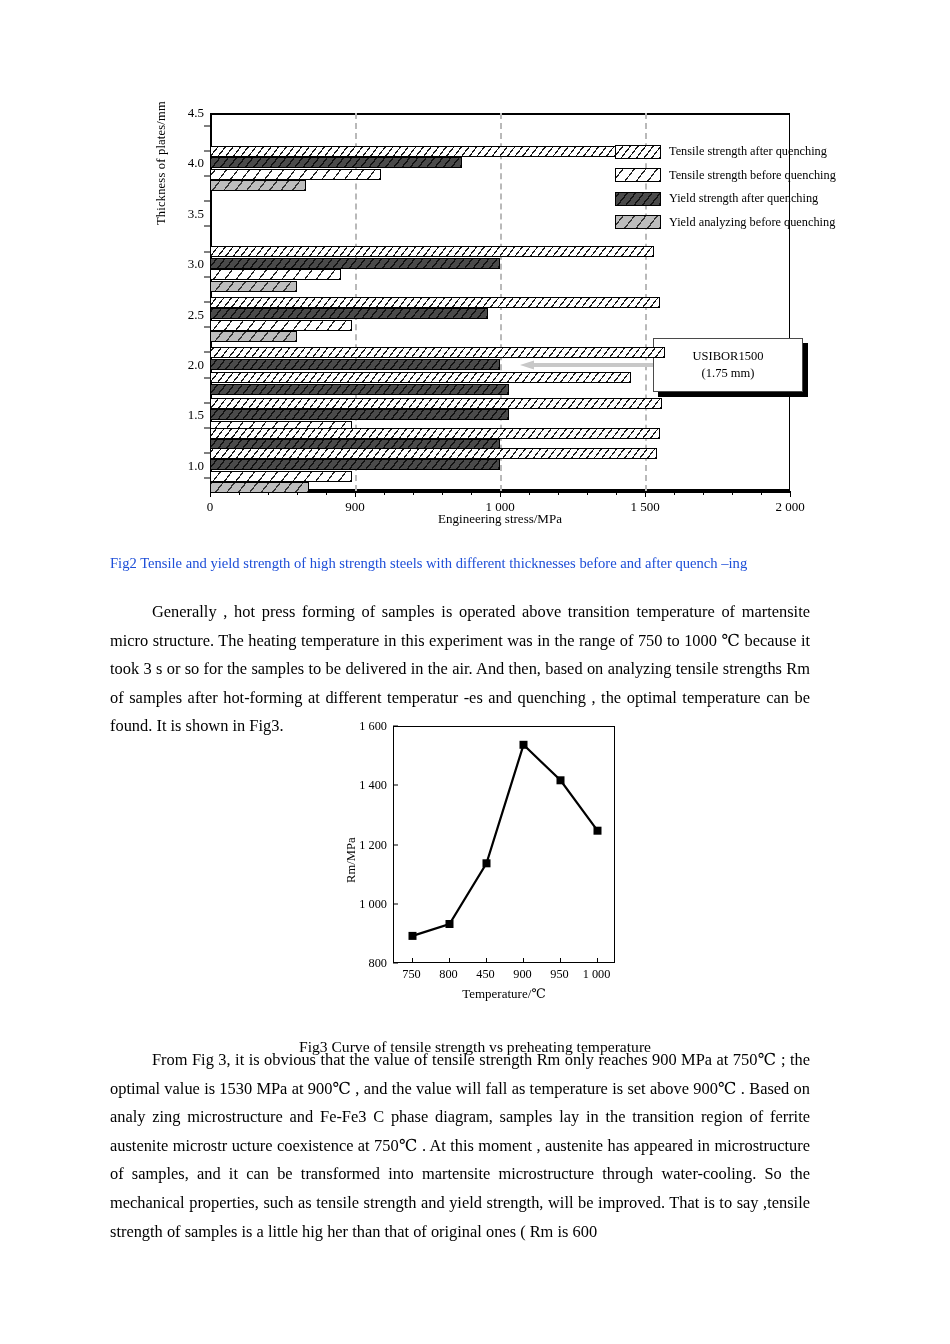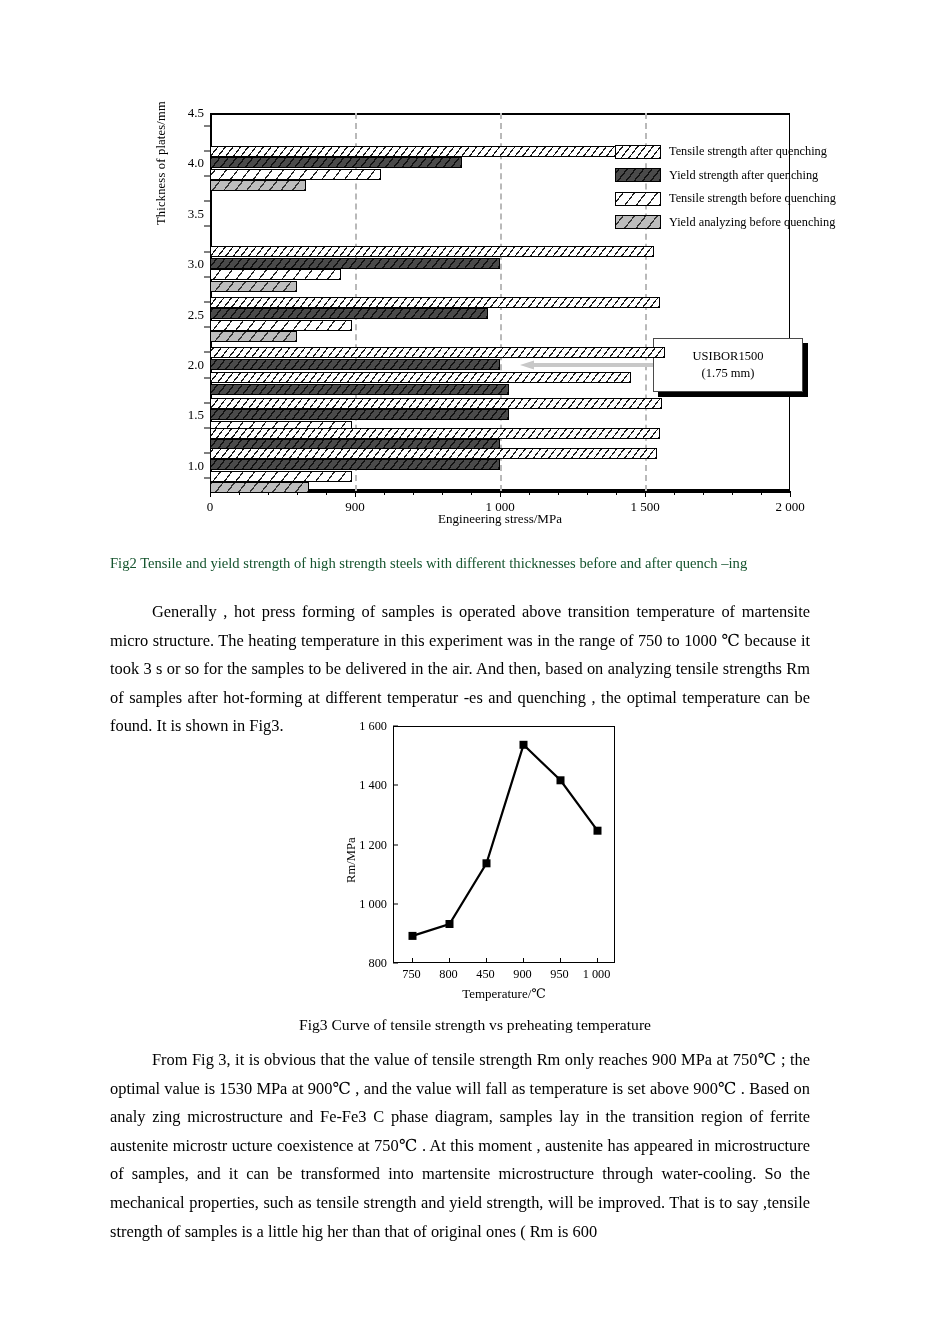--- a/index.html
+++ b/index.html
@@ -182,21 +182,21 @@
     width: 135px;
     height: 10px;
   }
 
   
   .caption {
     position: absolute;
     font-size: 14.6px;
     line-height: 26px;
     text-align: justify;
-    color: #14532d;
+    color: #1d4ed8;
   }
   .para {
     position: absolute;
     font-size: 16.4px;
     line-height: 28.6px;
     text-align: justify;
     text-justify: inter-word;
     color: #000;
   }
   .para .indent { display: inline-block; width: 42px; }
@@ -372,26 +372,26 @@
         <div class="xtick-label" style="left: 630px; top: 394px;">2 000</div>
       </div>
     <div class="xtitle">Engineering stress/MPa</div>
 
     <div id="fig2-legend">
       <div class="legend-row">
         <span class="legend-swatch hatch-tensile-after"></span>
         <span class="legend-label">Tensile strength after quenching</span>
       </div>
       <div class="legend-row">
+        <span class="legend-swatch hatch-tensile-before"></span>
+        <span class="legend-label">Tensile strength before quenching</span>
+      </div>
+      <div class="legend-row">
         <span class="legend-swatch hatch-yield-after"></span>
         <span class="legend-label">Yield strength after quenching</span>
-      </div>
-      <div class="legend-row">
-        <span class="legend-swatch hatch-tensile-before"></span>
-        <span class="legend-label">Tensile strength before quenching</span>
       </div>
       <div class="legend-row">
         <span class="legend-swatch hatch-yield-before"></span>
         <span class="legend-label">Yield analyzing before quenching</span>
       </div>
     </div>
 
     <svg id="callout-leader" viewBox="0 0 135 10">
       <polygon points="0,5 14,0.5 14,3 135,3 135,7 14,7 14,9.5" fill="#c8c8c8"></polygon>
     </svg>
@@ -449,21 +449,21 @@
         <div class="f3-xtick-mark" style="left: 184.5px; bottom: 45px;"></div>
         <div class="f3-xtick-label" style="left: 184.5px;">900</div>
         <div class="f3-xtick-mark" style="left: 221.5px; bottom: 45px;"></div>
         <div class="f3-xtick-label" style="left: 221.5px;">950</div>
         <div class="f3-xtick-mark" style="left: 258.5px; bottom: 45px;"></div>
         <div class="f3-xtick-label" style="left: 258.5px;">1 000</div>
       </div>
     <div class="f3-xtitle">Temperature/℃</div>
   </div>
 
-  <div class="center-cap" style="left:0; top:1016px;">
+  <div class="center-cap" style="left:0; top:1038px;">
     <span>Fig3  Curve of tensile strength vs preheating temperature</span>
   </div>
 
   <div class="para" style="left:110px; top:1046px; width:700px;">
     <span class="indent"></span><span>From Fig 3, it is obvious that the value of tensile strength Rm only reaches 900 MPa at 750℃ ; the optimal value is 1530 MPa at 900℃ , and the value will fall as temperature is set above 900℃ . Based on analy zing microstructure and Fe-Fe3 C phase diagram, samples lay in the transition region of ferrite austenite microstr ucture coexistence at 750℃ . At this moment , austenite has appeared in microstructure of samples, and it can be transformed into martensite microstructure through water-cooling. So the mechanical properties, such as tensile strength and yield strength, will be improved. That is to say ,tensile strength of samples is a little hig her than that of original ones ( Rm is 600</span>
   </div>
 
 </div>
 
 </body></html>

